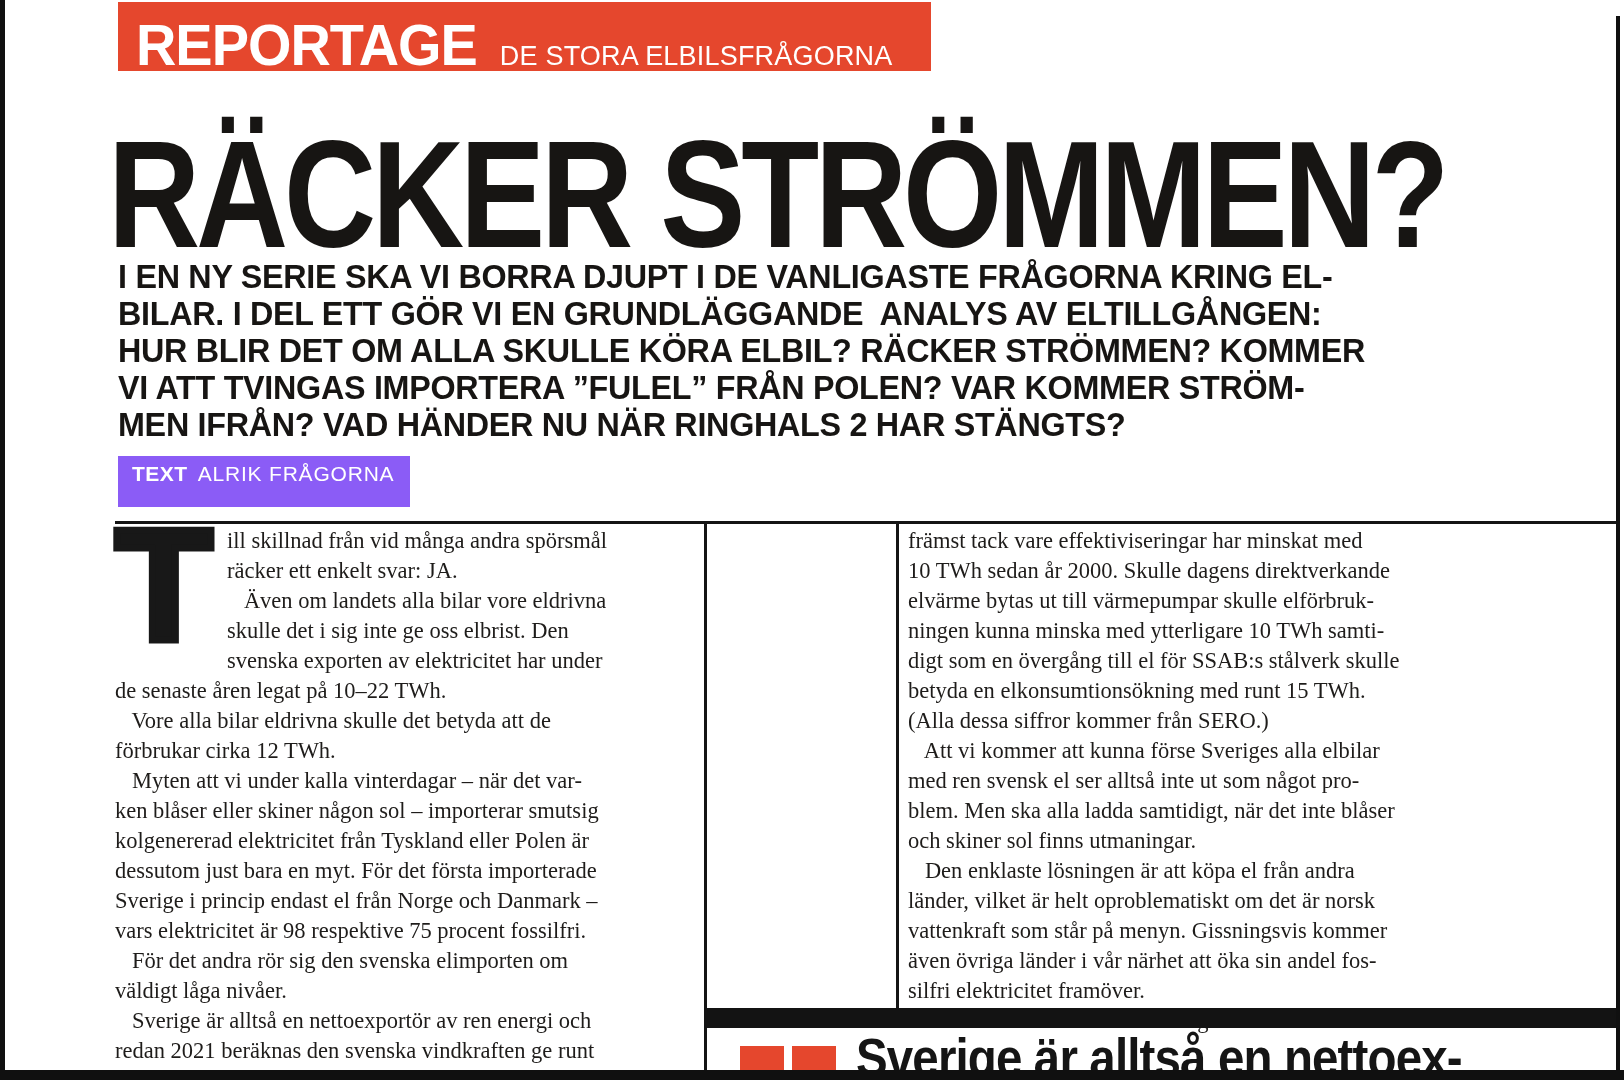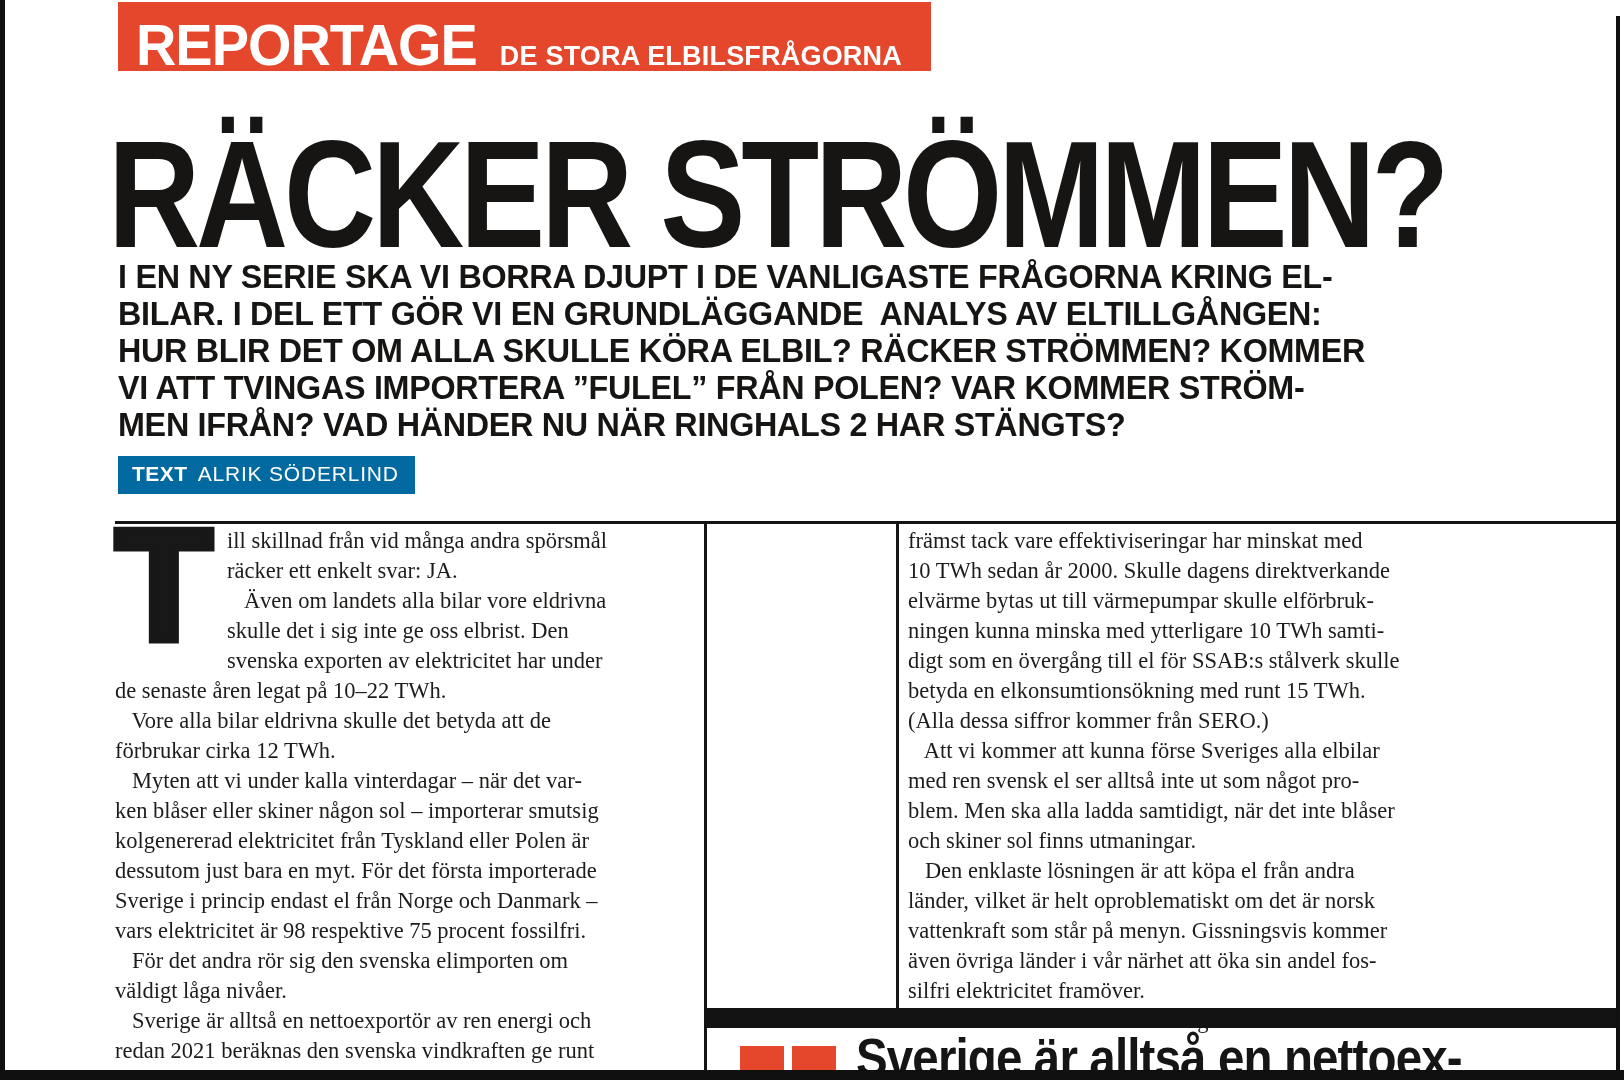--- a/index.html
+++ b/index.html
@@ -20,21 +20,21 @@
   #kicker{
     position:absolute;left:118px;top:2px;width:813px;height:69px;
     display:flex;align-items:baseline;gap:16px;
     padding:10px 0 0 18px;box-sizing:border-box;
   }
   #kicker .k-main{
     color:#fff;font-weight:700;font-size:57px;letter-spacing:-1px;
     transform:scaleX(0.98);transform-origin:left;
   }
   #kicker .k-sub{
-    color:#fff;font-weight:700;font-size:27px;letter-spacing:0.2px;
+    color:#fff;font-weight:400;font-size:27px;letter-spacing:0.2px;
   }
 
   
   #headline{
     position:absolute;left:108px;top:118px;
     font-weight:700;font-size:152px;line-height:152px;
     letter-spacing:-5px;color:#171513;white-space:pre;
     transform:scaleX(0.84);transform-origin:left top;
   }
 
@@ -42,23 +42,23 @@
   #standfirst{
     position:absolute;left:118px;top:258px;
     font-weight:700;font-size:34px;line-height:37px;
     letter-spacing:-0.3px;color:#171513;white-space:pre;
     transform:scaleX(0.95);transform-origin:left top;
   }
 
   
   #byline{
     position:absolute;left:118px;top:456px;
-    background:#0369a1;color:#fff;
+    background:#8b5cf6;color:#fff;
     display:inline-flex;align-items:flex-start;gap:10px;
-    padding:6px 16px 8px 14px;
+    padding:6px 16px 21px 14px;
   }
   #byline .b-label{font-weight:700;font-size:21px;letter-spacing:0.5px;}
   #byline .b-author{font-weight:400;font-size:21px;letter-spacing:0.8px;}
 
   
   .rule{position:absolute;background:#141414;}
   #top-rule{left:115px;top:521px;width:1501px;height:3px;}
   #vrule-left{left:704px;top:521px;width:3px;height:559px;}
   #vrule-right{left:896px;top:521px;width:3px;height:487px;}
 
@@ -108,21 +108,21 @@
   <div id="headline">RÄCKER STRÖMMEN?</div>
 
   <div id="standfirst">I EN NY SERIE SKA VI BORRA DJUPT I DE VANLIGASTE FRÅGORNA KRING EL-
 BILAR. I DEL ETT GÖR VI EN GRUNDLÄGGANDE  ANALYS AV ELTILLGÅNGEN:
 HUR BLIR DET OM ALLA SKULLE KÖRA ELBIL? RÄCKER STRÖMMEN? KOMMER
 VI ATT TVINGAS IMPORTERA ”FULEL” FRÅN POLEN? VAR KOMMER STRÖM-
 MEN IFRÅN? VAD HÄNDER NU NÄR RINGHALS 2 HAR STÄNGTS?</div>
 
   <div id="byline">
     <span class="b-label">TEXT</span>
-    <span class="b-author">ALRIK SÖDERLIND</span>
+    <span class="b-author">ALRIK FRÅGORNA</span>
   </div>
 
   <div id="top-rule" class="rule"></div>
   <div id="vrule-left" class="rule"></div>
   <div id="vrule-right" class="rule"></div>
 
   <div id="col1" class="bodycol">
     <div id="dropcap">T</div>
     <p>ill skillnad från vid många andra spörsmål
 räcker ett enkelt svar: JA.

